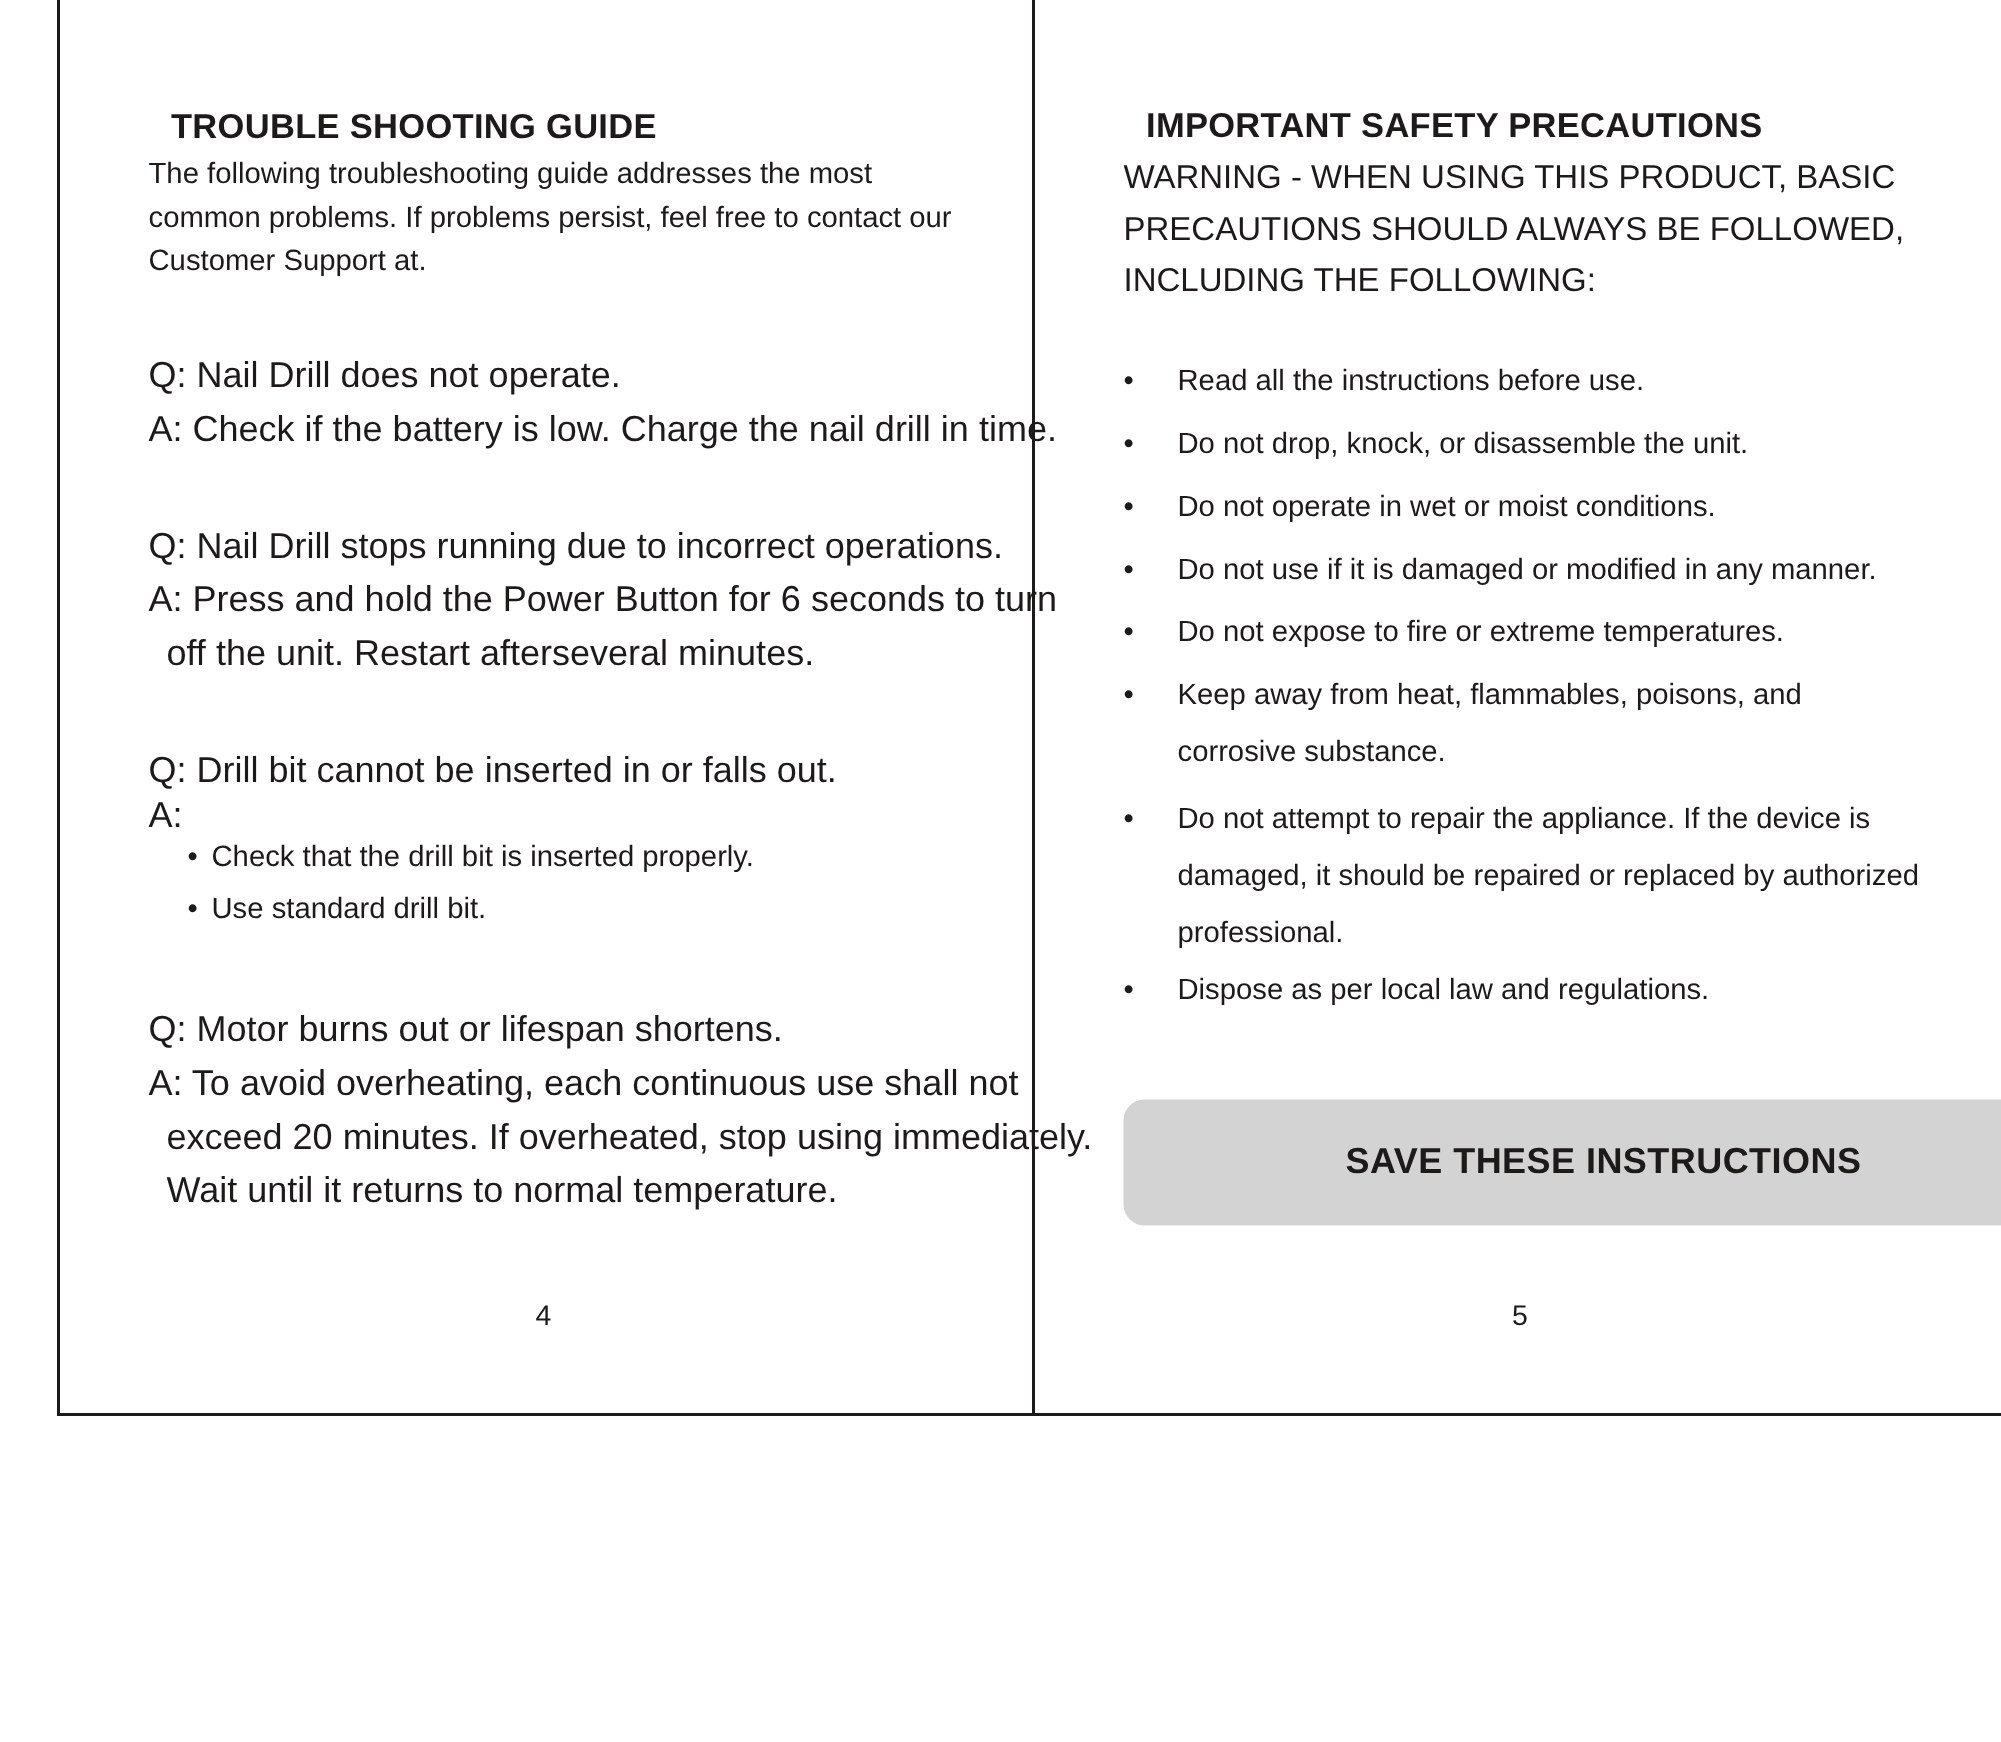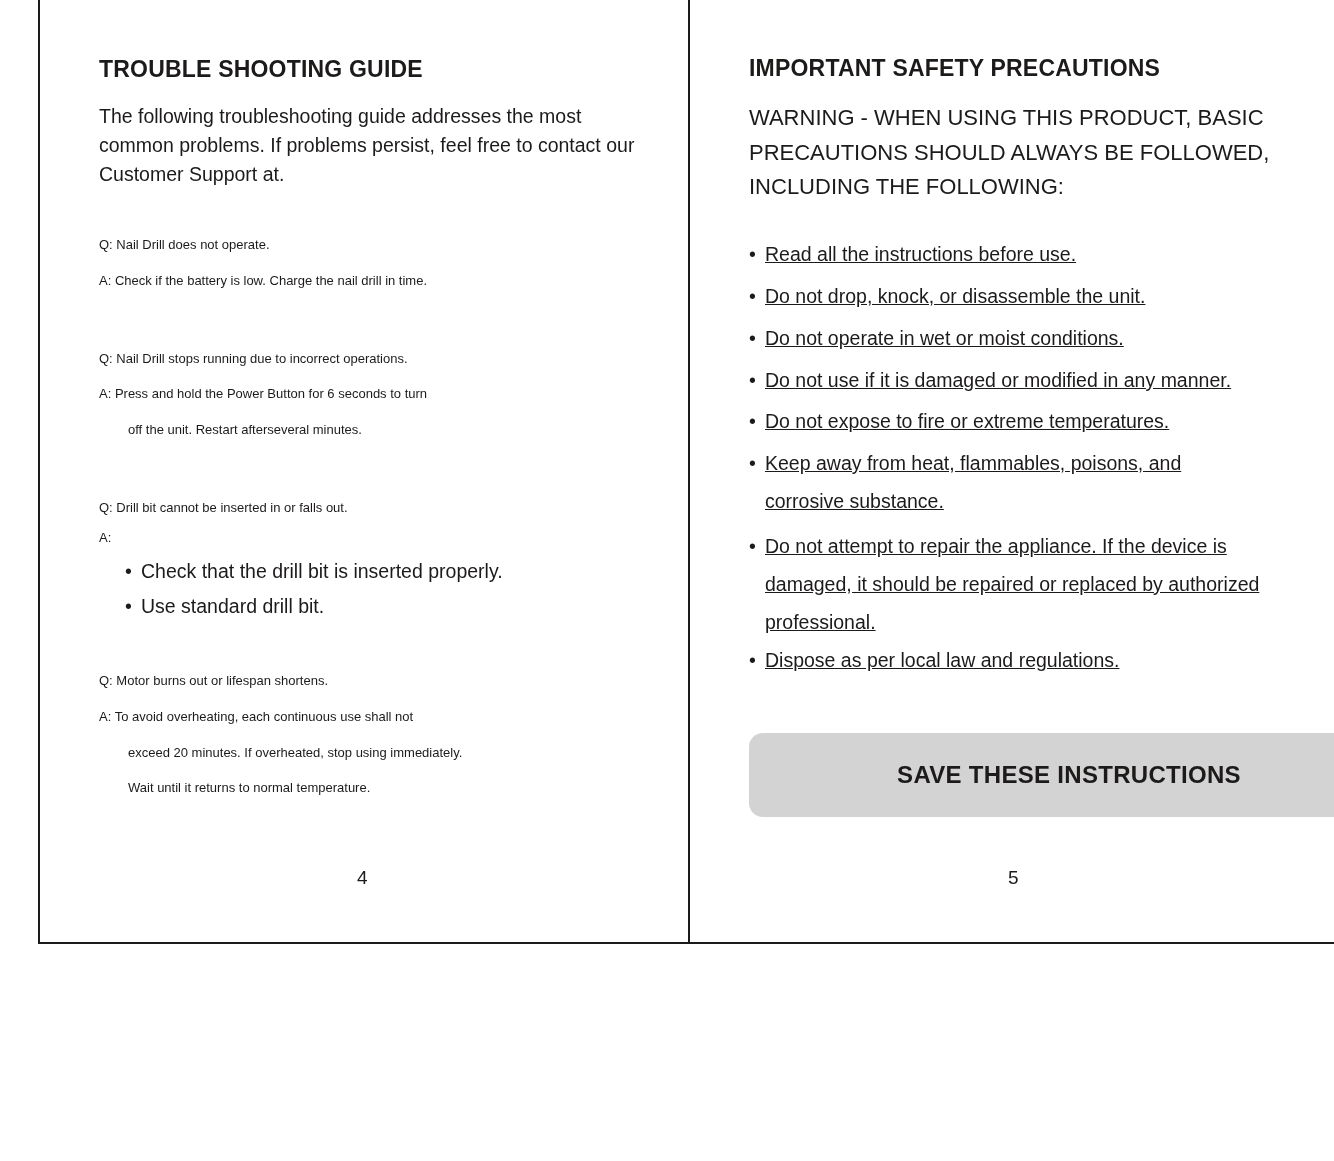--- a/index.html
+++ b/index.html
@@ -9,33 +9,33 @@
     }
     .frame-left { position: absolute; left: 38px; top: 0; width: 2px; height: 944px; background: #1d1a1a; }
     .frame-mid { position: absolute; left: 688px; top: 0; width: 2px; height: 944px; background: #1d1a1a; }
     .frame-bottom { position: absolute; left: 38px; top: 942px; width: 1296px; height: 2px; background: #1d1a1a; }
 
     .page { position: absolute; top: 0; }
     .page-left { left: 99px; width: 560px; }
     .page-right { left: 749px; width: 560px; }
 
     h2 {
-      margin: 0; font-size: 23px; font-weight: bold; letter-spacing: 0.2px;
+      margin: 15px; font-size: 23px; font-weight: bold; letter-spacing: 0.2px;
       position: absolute; left: 0; white-space: nowrap;
     }
     .intro { position: absolute; left: 0; font-size: 19.5px; line-height: 29px; width: 545px; }
-    .qa-line { position: absolute; left: 0; font-size: 13px; white-space: nowrap; }
-    .indent { left: 29px; text-align: center; }
+    .qa-line { position: absolute; left: 0; font-size: 24px; white-space: nowrap; }
+    .indent { left: 12px; text-align: center; }
     .sub-bullet { position: absolute; left: 26px; font-size: 19.5px; white-space: nowrap; }
     .sub-bullet .dot { display: inline-block; width: 16px; }
 
     .warning { position: absolute; left: 0; font-size: 22px; line-height: 34.5px; width: 540px; }
     .bullet { position: absolute; left: 0; font-size: 19.5px; line-height: 38px; width: 545px; }
     .bullet .dot { position: absolute; left: 0; top: 0; }
-    .bullet .txt { display: block; margin-left: 16px; text-decoration: underline; }
+    .bullet .txt { display: block; margin-left: 36px; }
 
     .save-box {
       position: absolute; left: 0; top: 733px; width: 640px; height: 84px;
       background: #d3d3d3; border-radius: 14px;
       display: flex; align-items: center; justify-content: center;
       font-weight: bold; font-size: 24px; letter-spacing: 0.3px;
     }
     .page-num { position: absolute; font-size: 19px; }
   </style>
 </head>

